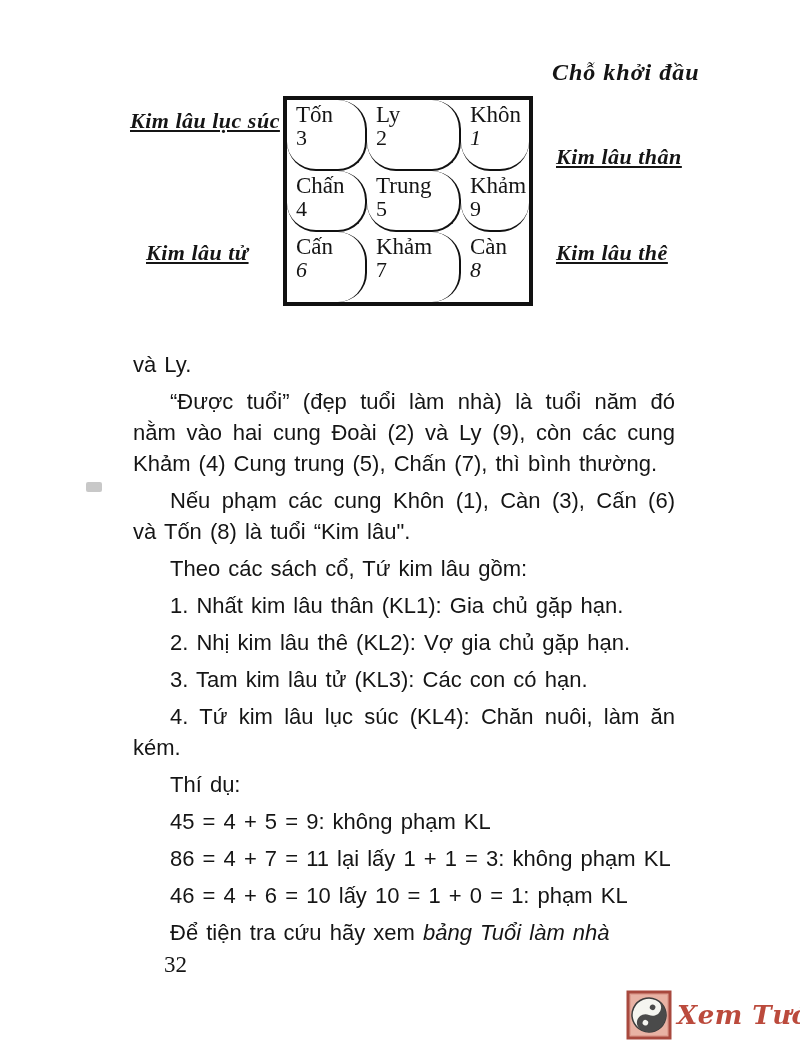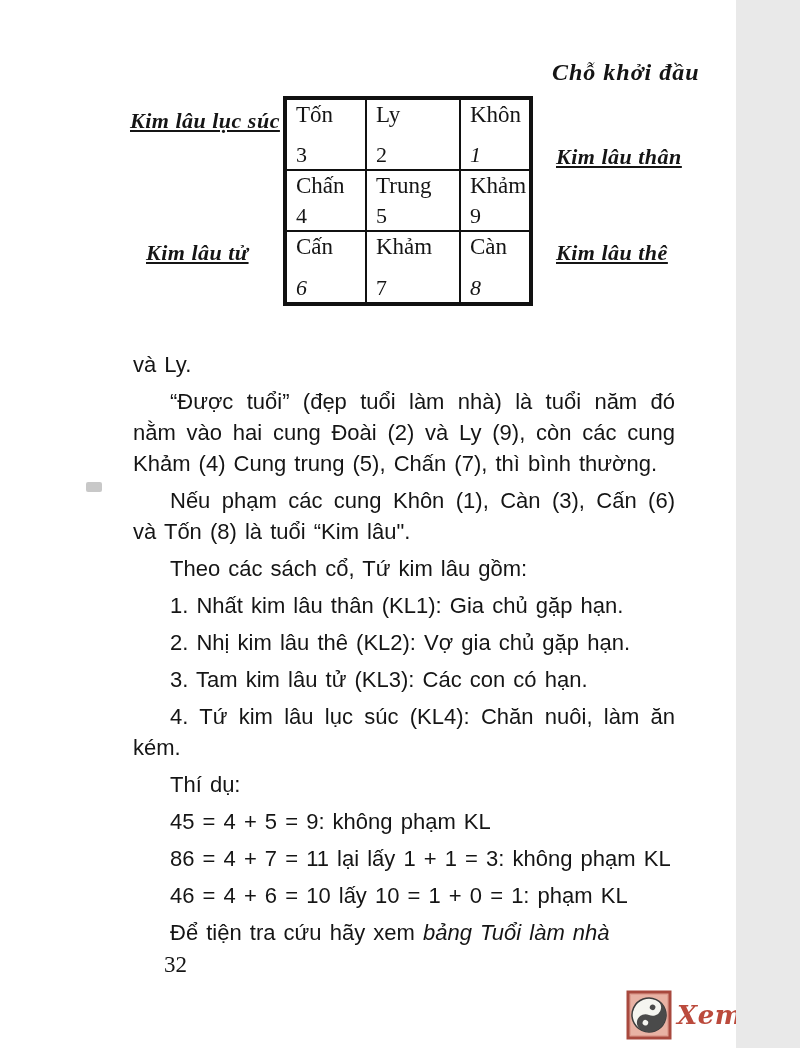--- a/index.html
+++ b/index.html
@@ -1,17 +1,17 @@
 <!DOCTYPE html>
 <html><head>
 <meta charset="utf-8">
 <style>
   html,body{margin:0;padding:0;background:#e9e9e9;}
   .page{
-    position:relative; width:736px; height:1048px; background:#ffffff;
+    position:relative; width:800px; height:1048px; background:#ffffff;
     overflow:hidden; font-family:"Liberation Sans", sans-serif; color:#151515;
   }
   
   .caption{
     position:absolute; left:552px; top:58px;
     font:italic bold 24px/1.2 "Liberation Serif", serif; letter-spacing:1px;
   }
   
   .lbl{
     position:absolute;
@@ -25,23 +25,23 @@
   .lbl-the   { left:556px; top:240px; }
   
   .grid-table{
     position:absolute; left:283px; top:96px;
     display:grid;
     grid-template-columns:80px 94px 68px;
     grid-template-rows:71px 61px 70px;
     border:4px solid #111; background:#fff;
   }
   .cell{
-    display:flex; flex-direction:column; justify-content:space-between;
+    display:flex; flex-direction:column; justify-content:flex-start;
     border-right:2px solid #111; border-bottom:2px solid #111;
-    padding:2px 0 3px 9px; box-sizing:border-box;
+    padding:2px 0 3px 9px; box-sizing:border-box;border-radius:29px;
   }
   .cell:nth-child(3n){ border-right:none; }
   .cell:nth-child(n+7){ border-bottom:none; }
   .cname{ font:23px/1.1 "Liberation Serif", serif; }
   .cnum { font:22px/1.0 "Liberation Serif", serif; }
   .cnum.it{ font-style:italic; }
   
   .body{
     position:absolute; left:133px; top:349px; width:558px;
     font:22px/31px "Liberation Sans", sans-serif; word-spacing:2px;

